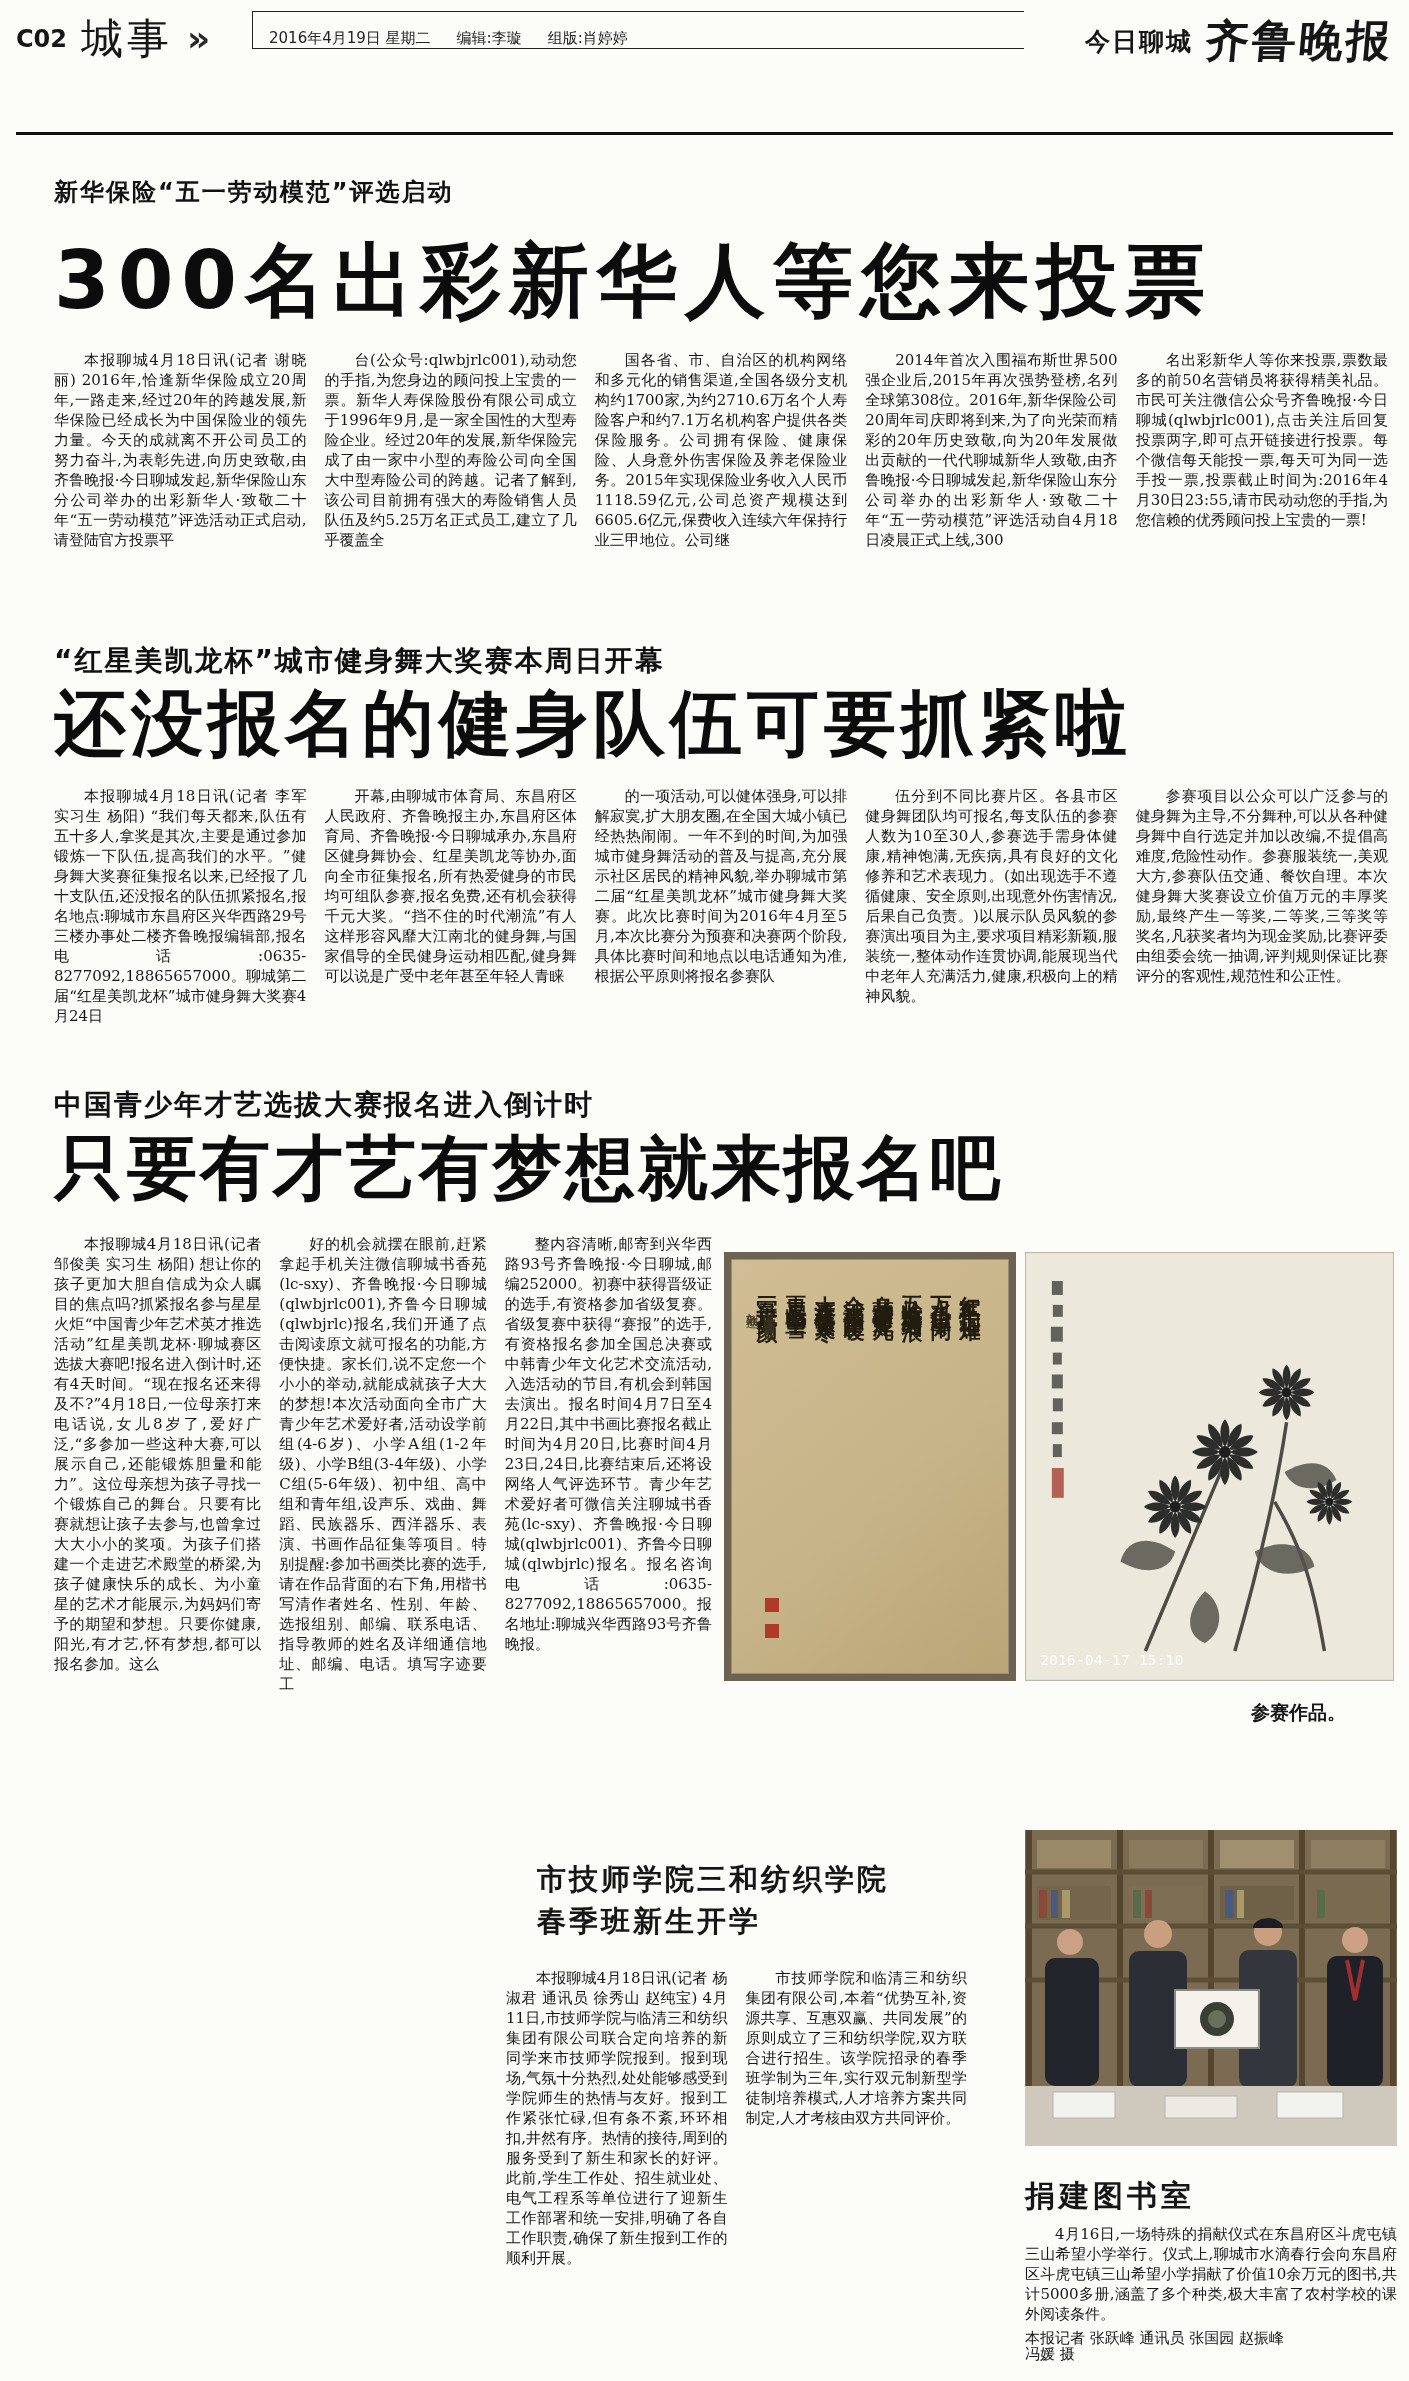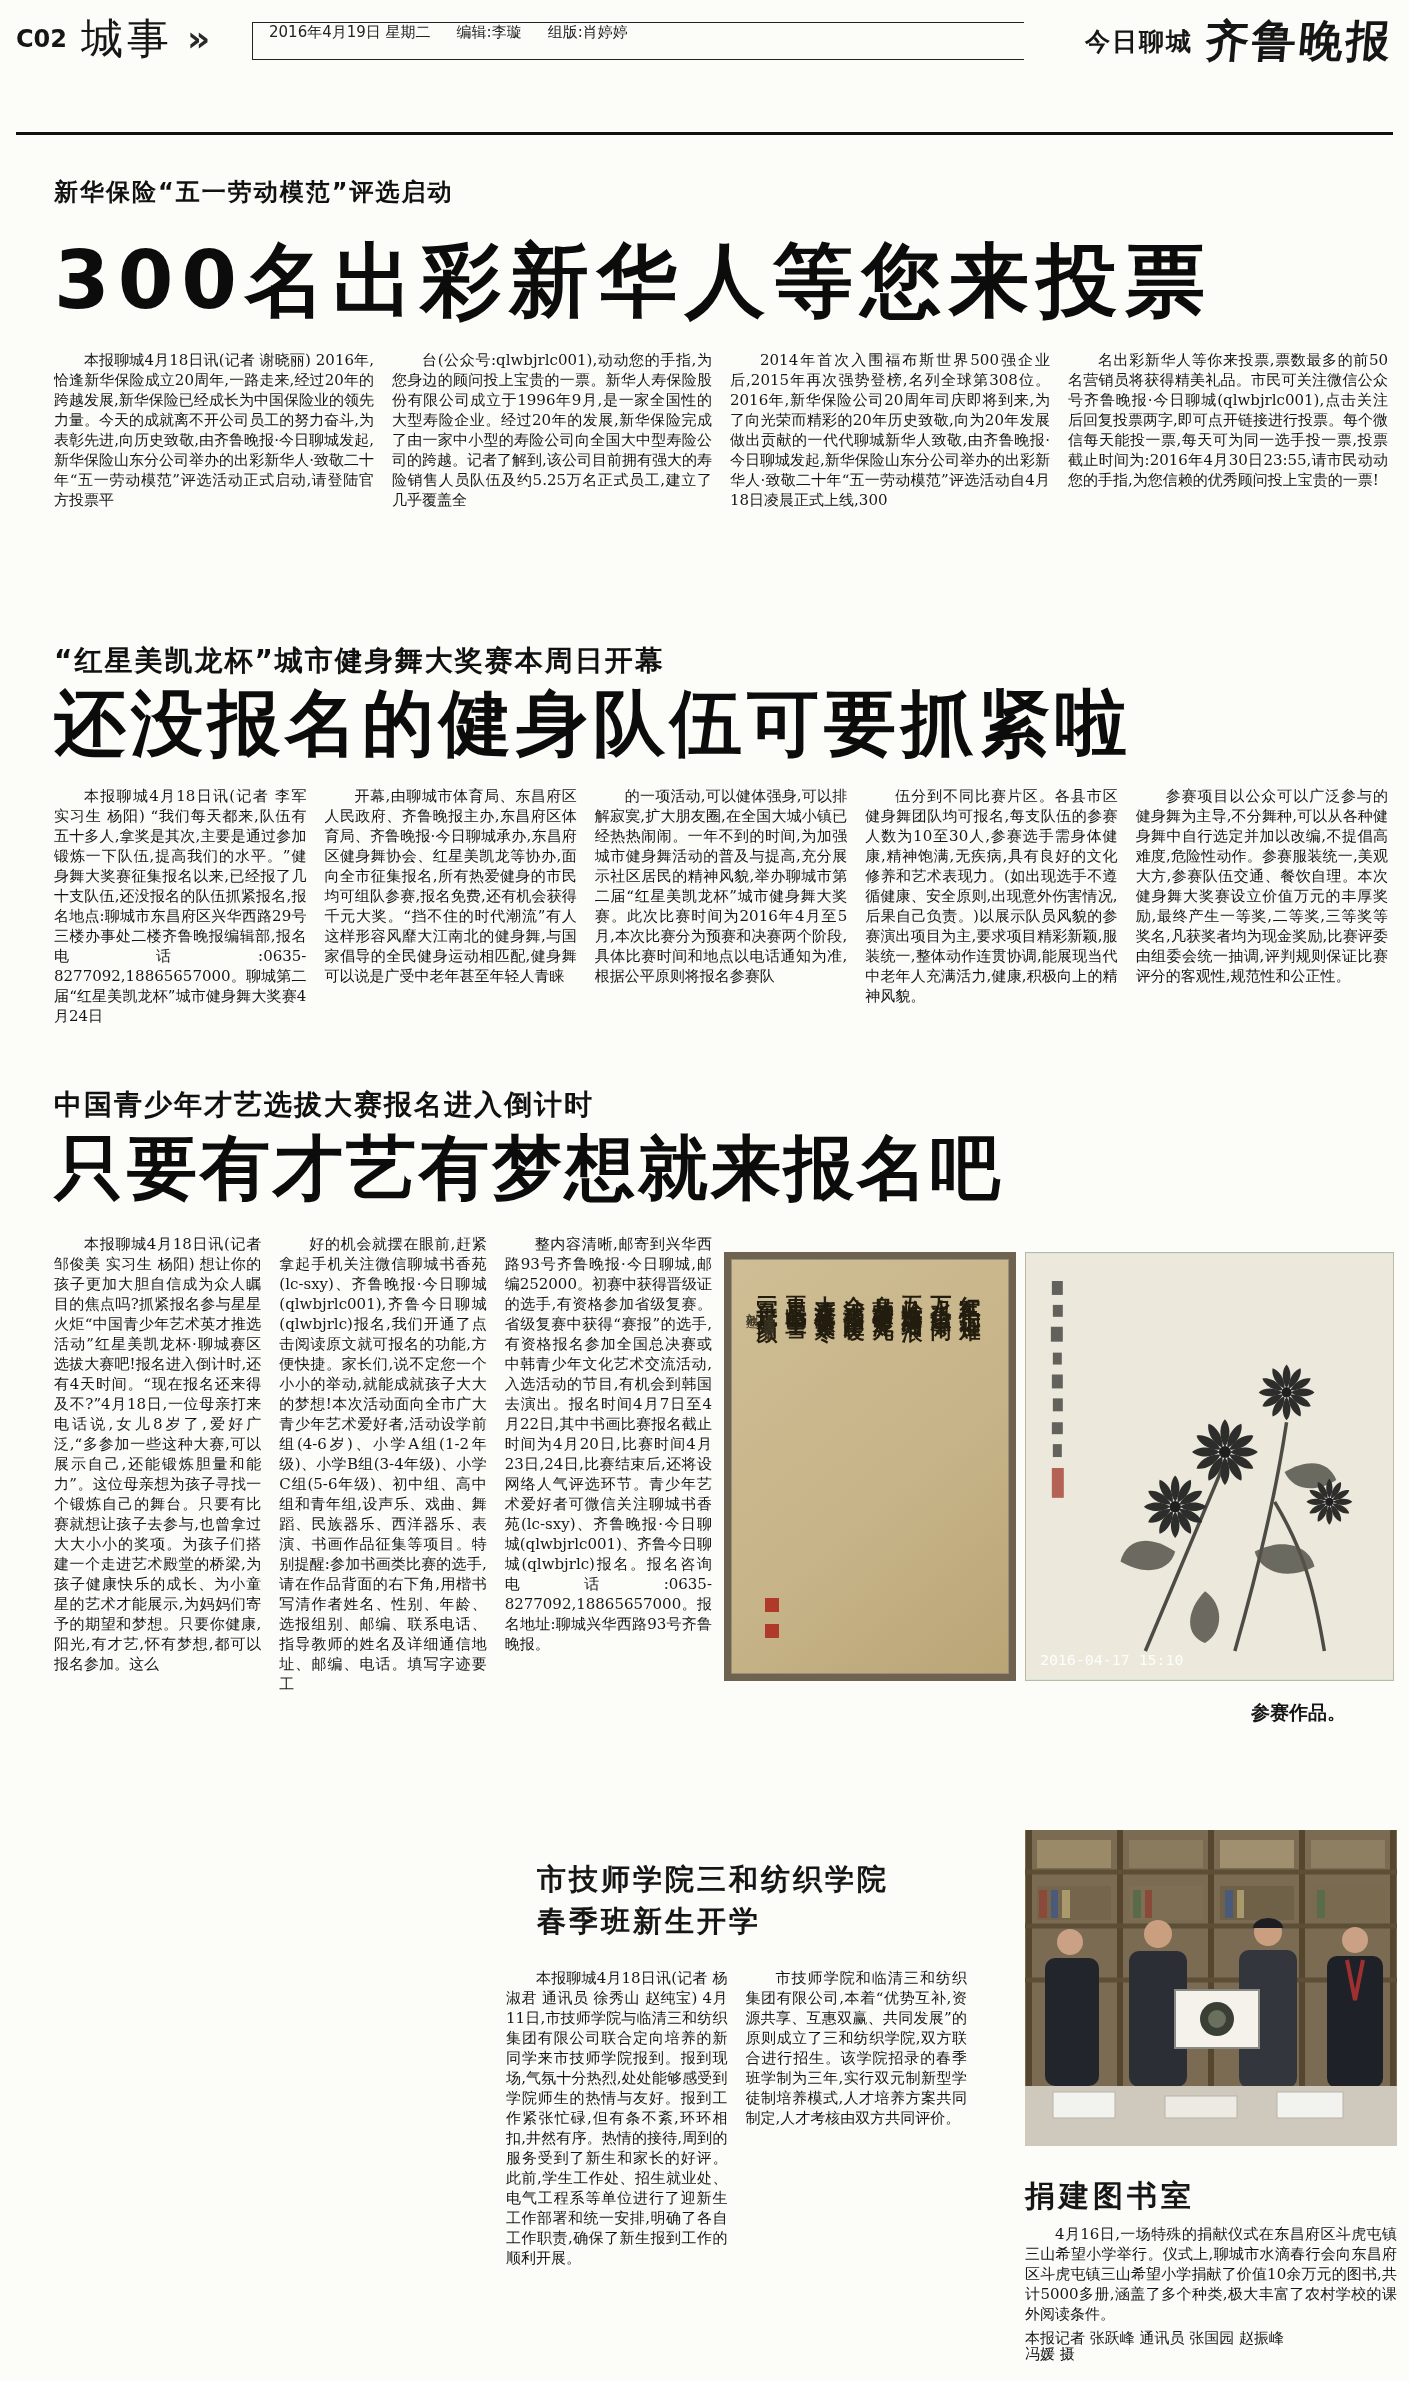--- a/index.html
+++ b/index.html
@@ -8,24 +8,24 @@
     position:relative; width:1409px; height:2381px; margin:0 auto;
     background:#fcfcf9; color:#161616; overflow:hidden;
     font-family:"DejaVu Serif","Liberation Serif",serif;
   }
   
   .hdr-left { position:absolute; left:16px; top:16px; display:flex; align-items:flex-end; gap:14px; }
   .pagenum { font-family:"DejaVu Sans","Liberation Sans",sans-serif; font-weight:bold; font-size:24px; line-height:46px; }
   .section-title { font-family:"DejaVu Sans","Liberation Sans",sans-serif; font-weight:400; font-size:42px; letter-spacing:4px; line-height:46px; }
   .chevron { font-family:"DejaVu Sans",sans-serif; font-weight:900; font-size:36px; color:#2a2a2a; line-height:46px; }
   .dateline {
-    position:absolute; left:252px; top:22px; width:772px; height:38px;
+    position:absolute; left:252px; top:11px; width:772px; height:38px;
     border-top:1.5px solid #222; border-bottom:1.5px solid #222; border-left:1px solid #222;
     font-family:"DejaVu Sans","Liberation Sans",sans-serif; font-size:15px;
-    display:flex; align-items:flex-start; gap:26px; padding-left:16px; color:#222;
+    display:flex; align-items:flex-end; gap:26px; padding-left:16px; color:#222;
   }
   .masthead { position:absolute; right:16px; top:12px; display:flex; align-items:center; gap:12px; }
   .mast-city { font-family:"DejaVu Sans","Liberation Sans",sans-serif; font-weight:900; font-size:25px; letter-spacing:2px; }
   .mast-paper { font-family:"DejaVu Serif","Liberation Serif",serif; font-weight:900; font-size:44px; letter-spacing:3px; transform:skewX(-5deg); }
   .header-rule { position:absolute; left:16px; right:16px; top:132px; height:3px; background:#111; }
 
   
   .kicker { position:absolute; font-family:"DejaVu Sans","Liberation Sans",sans-serif; font-weight:bold; letter-spacing:2px; color:#111; }
   .headline { position:absolute; font-family:"DejaVu Sans","Liberation Sans",sans-serif; font-weight:900; color:#0c0c0c; white-space:nowrap; }
   .cols { position:absolute; display:flex; gap:18px;margin-top:12px; }
@@ -121,20 +121,23 @@
   <div class="header-rule"></div>
 
   <div class="kicker a1-kicker">新华保险“五一劳动模范”评选启动</div>
   <h1 class="headline a1-headline">300名出彩新华人等您来投票</h1>
   <div class="cols a1-cols">
     <div class="col">
         <p>本报聊城4月18日讯(记者 谢晓丽) 2016年,恰逢新华保险成立20周年,一路走来,经过20年的跨越发展,新华保险已经成长为中国保险业的领先力量。今天的成就离不开公司员工的努力奋斗,为表彰先进,向历史致敬,由齐鲁晚报·今日聊城发起,新华保险山东分公司举办的出彩新华人·致敬二十年“五一劳动模范”评选活动正式启动,请登陆官方投票平</p>
       </div>
     <div class="col">
         <p>台(公众号:qlwbjrlc001),动动您的手指,为您身边的顾问投上宝贵的一票。新华人寿保险股份有限公司成立于1996年9月,是一家全国性的大型寿险企业。经过20年的发展,新华保险完成了由一家中小型的寿险公司向全国大中型寿险公司的跨越。记者了解到,该公司目前拥有强大的寿险销售人员队伍及约5.25万名正式员工,建立了几乎覆盖全</p>
+      </div>
+    <div class="col">
+        <p>国各省、市、自治区的机构网络和多元化的销售渠道,全国各级分支机构约1700家,为约2710.6万名个人寿险客户和约7.1万名机构客户提供各类保险服务。公司拥有保险、健康保险、人身意外伤害保险及养老保险业务。2015年实现保险业务收入人民币1118.59亿元,公司总资产规模达到6605.6亿元,保费收入连续六年保持行业三甲地位。公司继</p>
       </div>
     <div class="col">
         <p>2014年首次入围福布斯世界500强企业后,2015年再次强势登榜,名列全球第308位。2016年,新华保险公司20周年司庆即将到来,为了向光荣而精彩的20年历史致敬,向为20年发展做出贡献的一代代聊城新华人致敬,由齐鲁晚报·今日聊城发起,新华保险山东分公司举办的出彩新华人·致敬二十年“五一劳动模范”评选活动自4月18日凌晨正式上线,300</p>
       </div>
     <div class="col">
         <p>名出彩新华人等你来投票,票数最多的前50名营销员将获得精美礼品。市民可关注微信公众号齐鲁晚报·今日聊城(qlwbjrlc001),点击关注后回复投票两字,即可点开链接进行投票。每个微信每天能投一票,每天可为同一选手投一票,投票截止时间为:2016年4月30日23:55,请市民动动您的手指,为您信赖的优秀顾问投上宝贵的一票!</p>
       </div>
   </div>
 
   <div class="kicker a2-kicker">“红星美凯龙杯”城市健身舞大奖赛本周日开幕</div>

